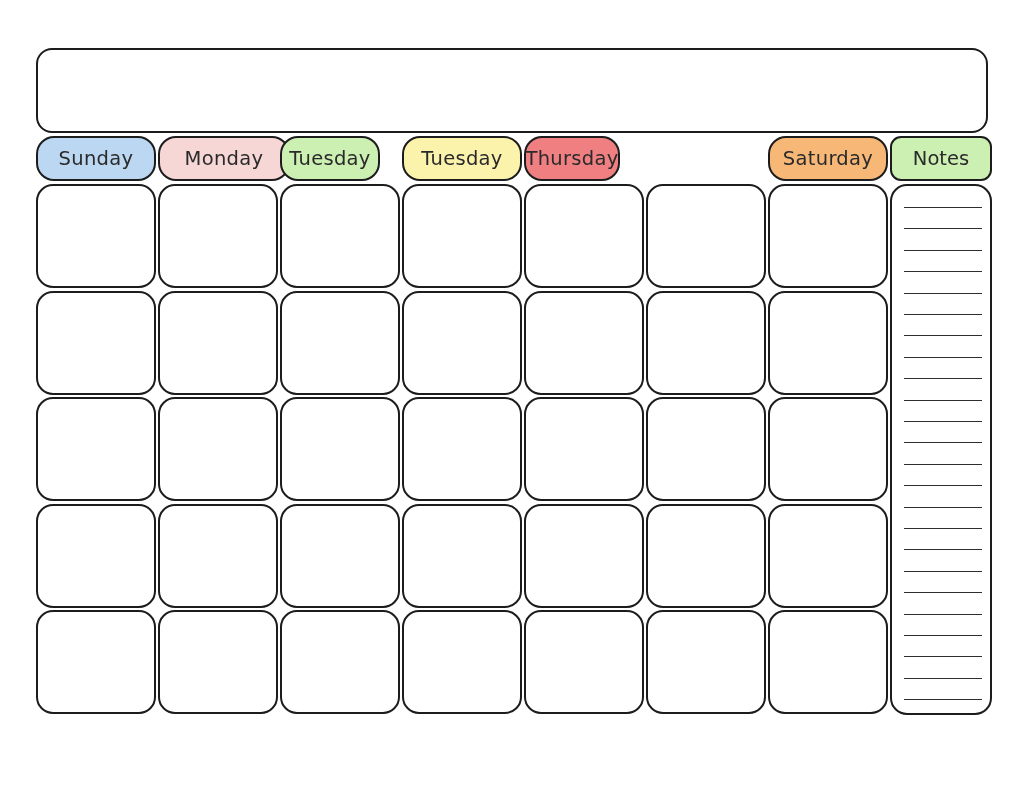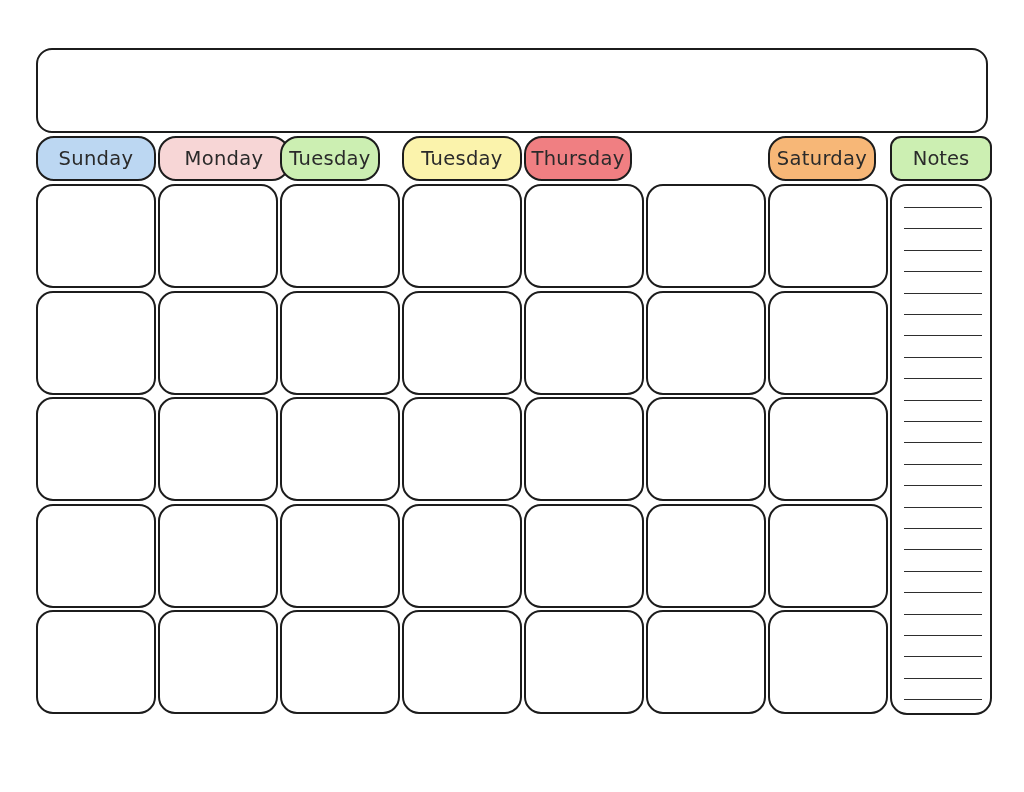--- a/index.html
+++ b/index.html
@@ -130,24 +130,24 @@
       </div>
       <div class="day-header" style="left: 122px; width: 132px; background: rgb(247, 214, 214);">
         <span>Monday</span>
       </div>
       <div class="day-header" style="left: 244px; width: 100px; background: rgb(204, 239, 178);">
         <span>Tuesday</span>
       </div>
       <div class="day-header" style="left: 366px; width: 120px; background: rgb(251, 243, 172);">
         <span>Tuesday</span>
       </div>
-      <div class="day-header" style="left: 488px; width: 108px; background: rgb(240, 127, 130);">
+      <div class="day-header" style="left: 488px; width: 96px; background: rgb(240, 127, 130);">
         <span>Thursday</span>
       </div>
-      <div class="day-header" style="left: 732px; width: 108px; background: rgb(247, 183, 119);">
+      <div class="day-header" style="left: 732px; width: 120px; background: rgb(247, 183, 119);">
         <span>Saturday</span>
       </div>
       <div class="notes-header" style="left: 854px; width: 102px; background: rgb(204, 239, 178);">
         <span>Notes</span>
       </div>
     </div>
 
   <div class="grid">
       <div class="day-cell" style="left: 0px; top: 0px; width: 120px; height: 104px;"><span></span></div>
       <div class="day-cell" style="left: 122px; top: 0px; width: 120px; height: 104px;"><span></span></div>

